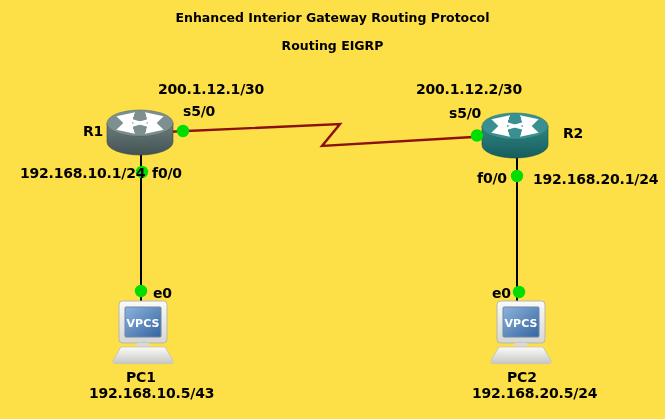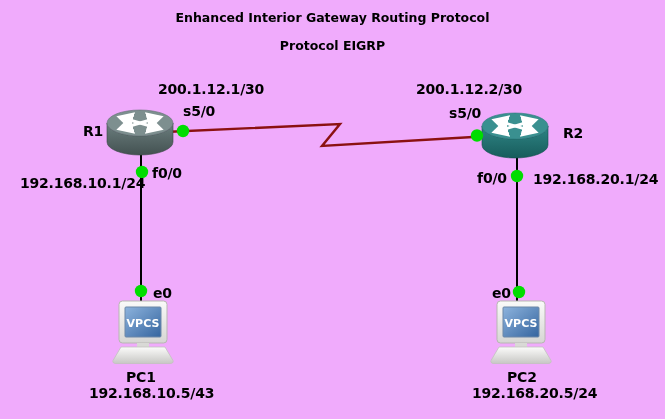--- a/index.html
+++ b/index.html
@@ -1,20 +1,20 @@
 <!DOCTYPE html>
 <html><head>
 <meta charset="utf-8">
 <style>
   html, body { margin: 0; padding: 0; background: #ffffff; }
   .canvas {
     position: relative;
     width: 665px;
     height: 419px;
-    background: #f0abfc;
+    background: #fde047;
     font-family: "DejaVu Sans", "Liberation Sans", sans-serif;
     overflow: hidden;
   }
   .title-line {
     position: absolute;
     left: 0;
     width: 100%;
     text-align: center;
     font-weight: bold;
     font-size: 12.5px;
@@ -42,21 +42,21 @@
   .z2 { z-index: 2; }
   .z3 { z-index: 3; }
   .z4 { z-index: 4; }
 </style>
 </head>
 <body>
 
 <div class="canvas">
 
   <div class="title-line t1">Enhanced Interior Gateway Routing Protocol</div>
-  <div class="title-line t2">Protocol EIGRP</div>
+  <div class="title-line t2">Routing EIGRP</div>
 
   <svg class="layer z1" width="665" height="419">
     <polyline points="170,131.8 340,124 322,146 490,136" fill="none" stroke-width="2.4" stroke-linejoin="miter" stroke="#8b1111"></polyline>
     <line x1="141" y1="140" x2="141" y2="314" stroke-width="2" stroke="#000000"></line>
     <line x1="517" y1="148" x2="517" y2="314" stroke-width="2" stroke="#000000"></line>
   </svg>
 
   <svg class="node z2" style="left:106px; top:109px;" width="68" height="48" viewBox="0 0 68 48">
     <defs>
       <linearGradient id="r1body" x1="0" y1="0" x2="0" y2="1">
@@ -142,21 +142,21 @@
     <circle cx="477" cy="135.5" r="6.2" fill="#00dd00"></circle>
     <circle cx="142" cy="172" r="6.2" fill="#00dd00"></circle>
     <circle cx="517" cy="176" r="6.2" fill="#00dd00"></circle>
     <circle cx="141" cy="291" r="6.2" fill="#00dd00"></circle>
     <circle cx="519" cy="292" r="6.2" fill="#00dd00"></circle>
   </svg>
 
   <div class="lbl z4" style="left:158px; top:82px;">200.1.12.1/30</div>
   <div class="lbl z4" style="left:183px; top:104px;">s5/0</div>
   <div class="lbl z4" style="left:83px;  top:124px;">R1</div>
-  <div class="lbl z4" style="left:20px;  top:166px;margin-top:10px;">192.168.10.1/24</div>
+  <div class="lbl z4" style="left:20px;  top:166px;">192.168.10.1/24</div>
   <div class="lbl z4" style="left:152px; top:166px;">f0/0</div>
   <div class="lbl z4" style="left:153px; top:286px;">e0</div>
   <div class="lbl z4" style="left:126px; top:370px;">PC1</div>
   <div class="lbl z4" style="left:89px;  top:386px;">192.168.10.5/43</div>
 
   <div class="lbl z4" style="left:416px; top:82px;">200.1.12.2/30</div>
   <div class="lbl z4" style="left:449px; top:106px;">s5/0</div>
   <div class="lbl z4" style="left:563px; top:126px;">R2</div>
   <div class="lbl z4" style="left:477px; top:171px;">f0/0</div>
   <div class="lbl z4" style="left:533px; top:172px;">192.168.20.1/24</div>

